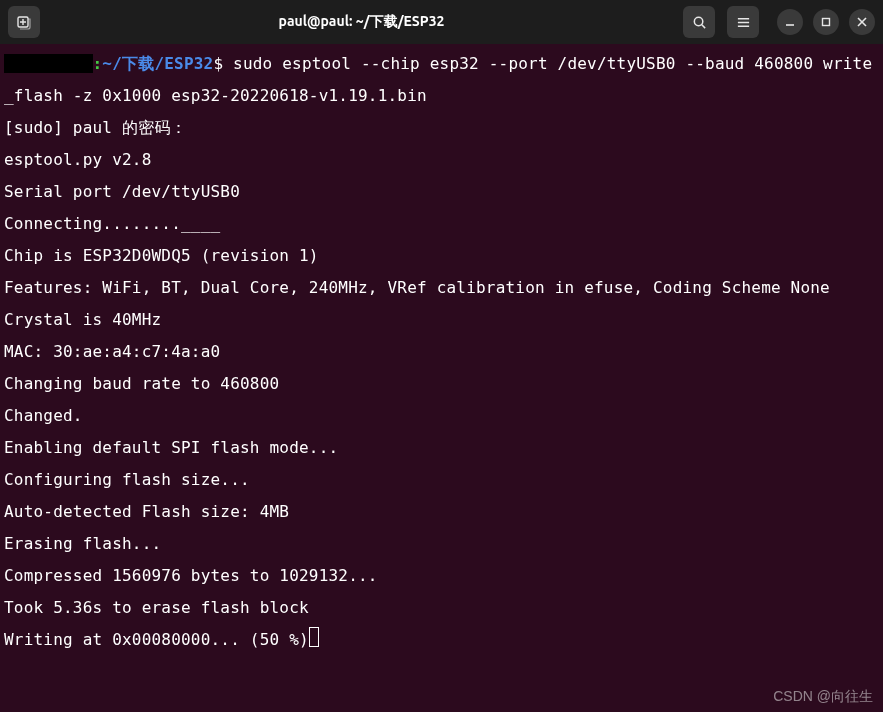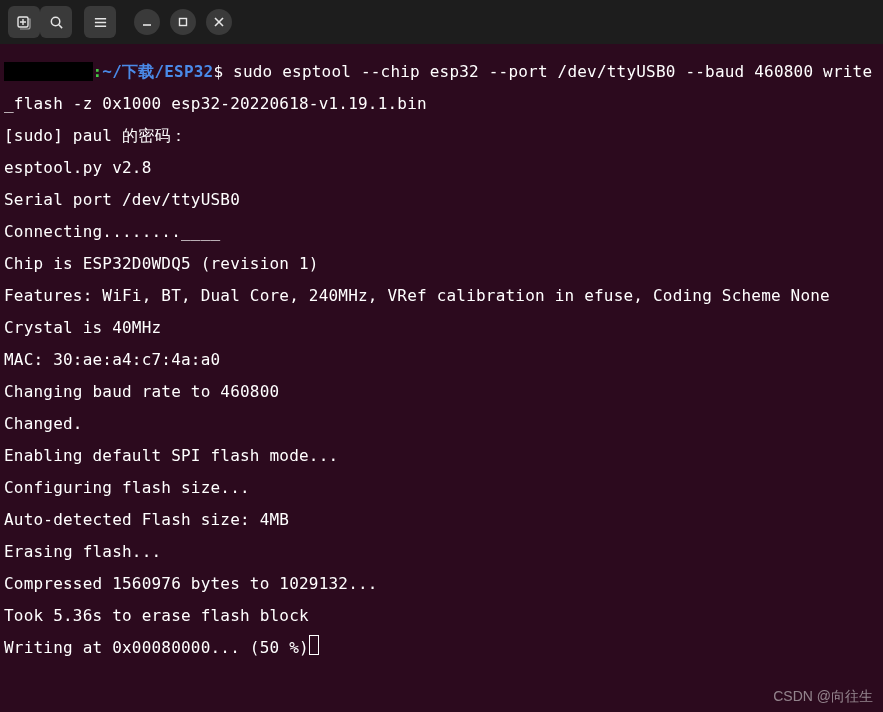--- a/index.html
+++ b/index.html
@@ -51,21 +51,21 @@
       display: flex;
       align-items: center;
       gap: 12px;
     }
     .round-group {
       display: flex;
       gap: 10px;
       margin-left: 6px;
     }
     .terminal {
-      padding: 12px 4px 4px 4px;
+      padding: 4px 4px 4px 4px;
       color: #ffffff;
       font-size: 16px;
       line-height: 32px;
       white-space: pre-wrap;
       word-break: break-all;
       letter-spacing: 0.2px;
     }
     .prompt-user { color: #44cc44; font-weight: bold; }
     .prompt-path { color: #4a8ae8; font-weight: bold; }
     .prompt-dollar { color: #ffffff; }
@@ -96,20 +96,21 @@
 <div class="titlebar">
   <div class="titlebar-left">
     <div class="titlebar-btn">
       <svg width="16" height="16" viewBox="0 0 16 16">
         <rect x="2" y="3" width="10" height="10" rx="1.5" fill="none" stroke="#e6e6e6" stroke-width="1.4"></rect>
         <path d="M12 5h2v8a2 2 0 0 1-2 2H4" fill="none" stroke="#e6e6e6" stroke-width="1.2" opacity="0.6"></path>
         <path d="M7 5v6M4 8h6" stroke="#e6e6e6" stroke-width="1.4"></path>
       </svg>
     </div>
   </div>
+  <div class="titlebar-title">paul@paul: ~/下载/ESP32</div>
   <div class="titlebar-right">
     <div class="titlebar-btn">
       <svg width="15" height="15" viewBox="0 0 16 16">
         <circle cx="7" cy="7" r="4.5" fill="none" stroke="#e6e6e6" stroke-width="1.6"></circle>
         <line x1="10.5" y1="10.5" x2="14" y2="14" stroke="#e6e6e6" stroke-width="1.6"></line>
       </svg>
     </div>
     <div class="titlebar-btn">
       <svg width="15" height="15" viewBox="0 0 16 16">
         <line x1="2" y1="4" x2="14" y2="4" stroke="#e6e6e6" stroke-width="1.6"></line>

